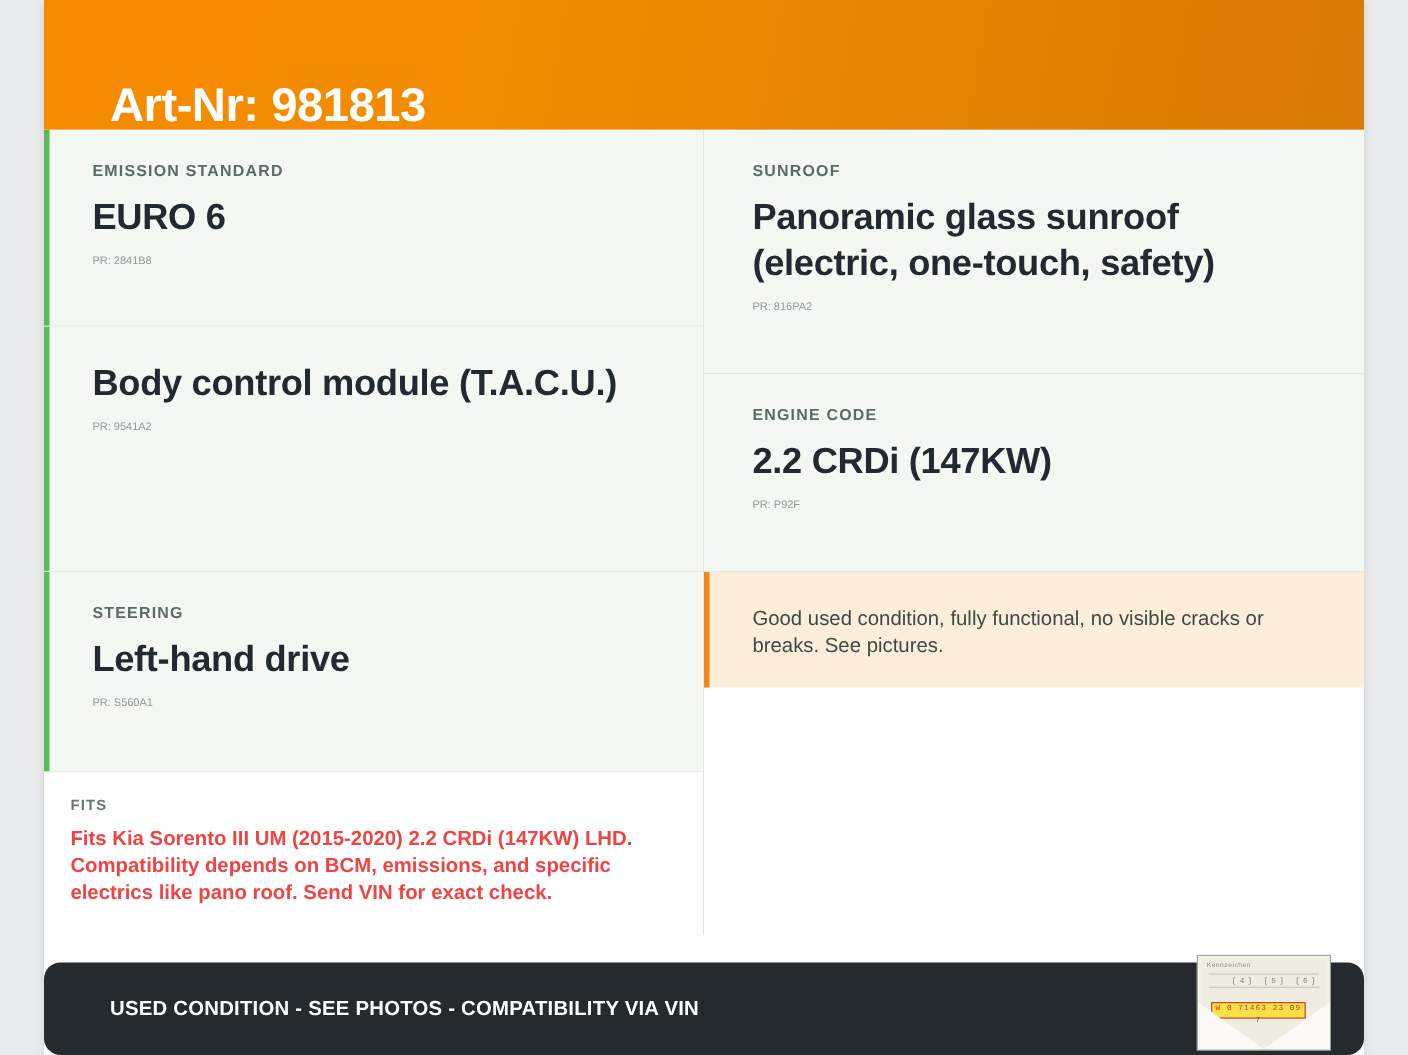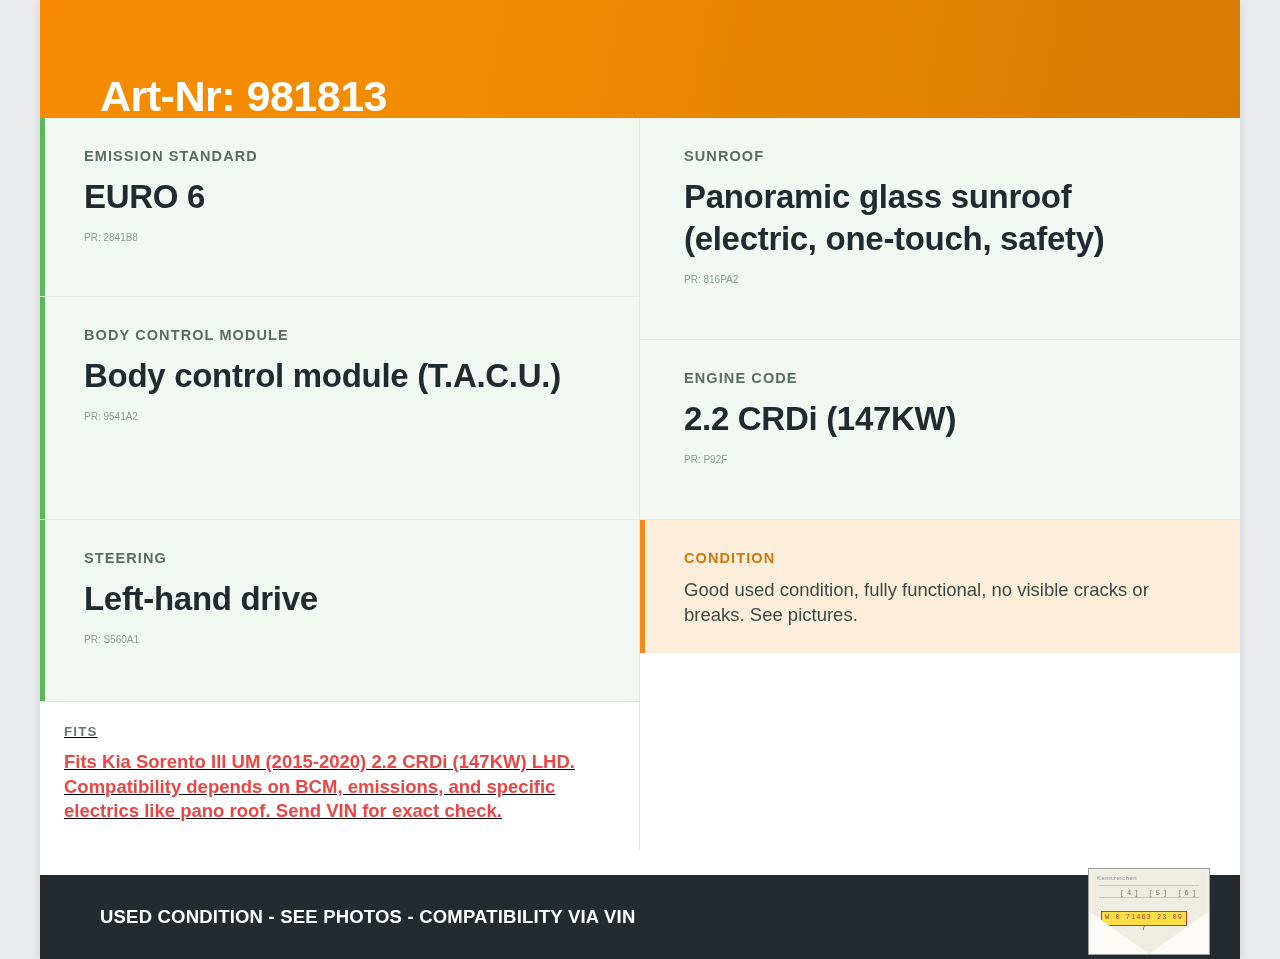--- a/index.html
+++ b/index.html
@@ -116,21 +116,20 @@
   .h-left-2 { min-height: 223px; }
   .h-left-3 { min-height: 182px; }
 
   .h-right-1 { min-height: 222px; }
   .h-right-2 { min-height: 180px; }
 
   .fits {
     background: #ffffff;
     padding: 22px 24px 26px 24px;
     box-sizing: border-box;
-    text-decoration: underline;
   }
   .fits-label {
     font-size: 13.5px;
     font-weight: bold;
     letter-spacing: 1.1px;
     color: #6a7571;
     text-transform: uppercase;
     margin-bottom: 11px;
   }
   
@@ -138,20 +137,21 @@
     position: absolute;
     left: 0;
     bottom: 0;
     width: 1200px;
     height: 84px;
     background: #242a2e;
     display: flex;
     align-items: center;
     padding-left: 60px;
     box-sizing: border-box;
+    border-radius: 15px;
   }
   .footer-text {
     color: #ffffff;
     font-size: 18.5px;
     font-weight: bold;
     letter-spacing: 0.2px;
   }
   
   .thumb {
     position: absolute;
@@ -247,21 +247,20 @@
 
       <div class="col col-left">
 
         <div class="spec accent-green h-left-1">
           <div class="spec-label">EMISSION STANDARD</div>
           <div class="spec-value">EURO 6</div>
           <div class="spec-pr">PR: 2841B8</div>
         </div>
 
         <div class="spec accent-green h-left-2">
-          <div class="spec-label">BODY CONTROL MODULE</div>
           <div class="spec-value">Body control module (T.A.C.U.)</div>
           <div class="spec-pr">PR: 9541A2</div>
         </div>
 
         <div class="spec accent-green h-left-3">
           <div class="spec-label">STEERING</div>
           <div class="spec-value">Left-hand drive</div>
           <div class="spec-pr">PR: S560A1</div>
         </div>
 
@@ -280,21 +279,20 @@
           <div class="spec-pr">PR: 816PA2</div>
         </div>
 
         <div class="spec h-right-2">
           <div class="spec-label">ENGINE CODE</div>
           <div class="spec-value">2.2 CRDi (147KW)</div>
           <div class="spec-pr">PR: P92F</div>
         </div>
 
         <div class="spec condition accent-orange">
-          <div class="spec-label orange">CONDITION</div>
           <div class="spec-text">Good used condition, fully functional, no visible cracks or breaks. See pictures.</div>
         </div>
 
       </div>
     </div>
 
     <div class="footer">
       <div class="footer-text">USED CONDITION - SEE PHOTOS - COMPATIBILITY VIA VIN</div>
     </div>
 

